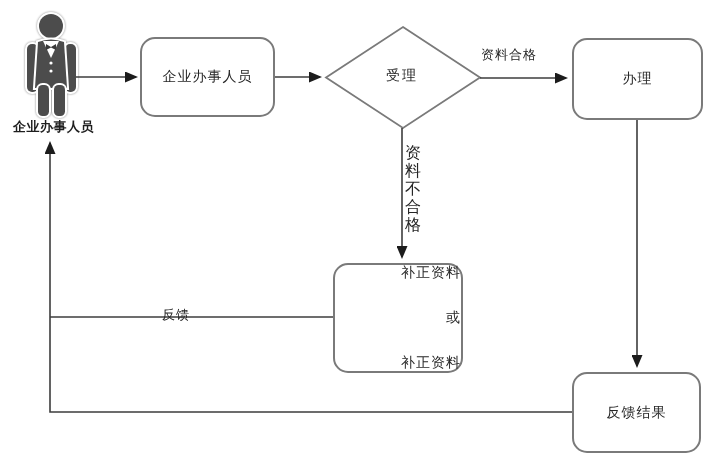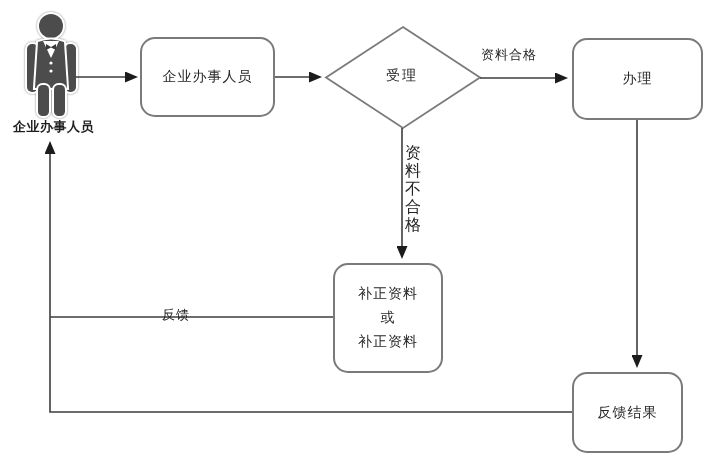--- a/index.html
+++ b/index.html
@@ -72,27 +72,27 @@
   <div class="node" style="left:140px;top:37px;width:135px;height:80px;gap:13px;">
     <span class="nline">企业办事人员</span>
   </div>
 
   <div class="diamond-label">受理</div>
 
   <div class="node" style="left:572px;top:38px;width:131px;height:82px;">
     <span class="nline">办理</span>
   </div>
 
-  <div class="node" style="left:333px;top:263px;width:110px;height:110px;gap:6px;">
+  <div class="node" style="left:333px;top:263px;width:130px;height:110px;gap:27px;align-items:flex-end;">
     <span class="nline">补正资料</span>
     <span class="nline">或</span>
     <span class="nline">补正资料</span>
   </div>
 
-  <div class="node" style="left:572px;top:372px;width:111px;height:81px;">
+  <div class="node" style="left:572px;top:372px;width:129px;height:81px;">
     <span class="nline">反馈结果</span>
   </div>
 
   <div class="lbl" style="left:481px;top:46px;">资料合格</div>
   <div class="lbl-vert" style="left:405px;top:144px;">资料不合格</div>
   <div class="lbl" style="left:162px;top:294px;margin-top:12px;">反馈</div>
 
 </div>
 
 </body></html>

